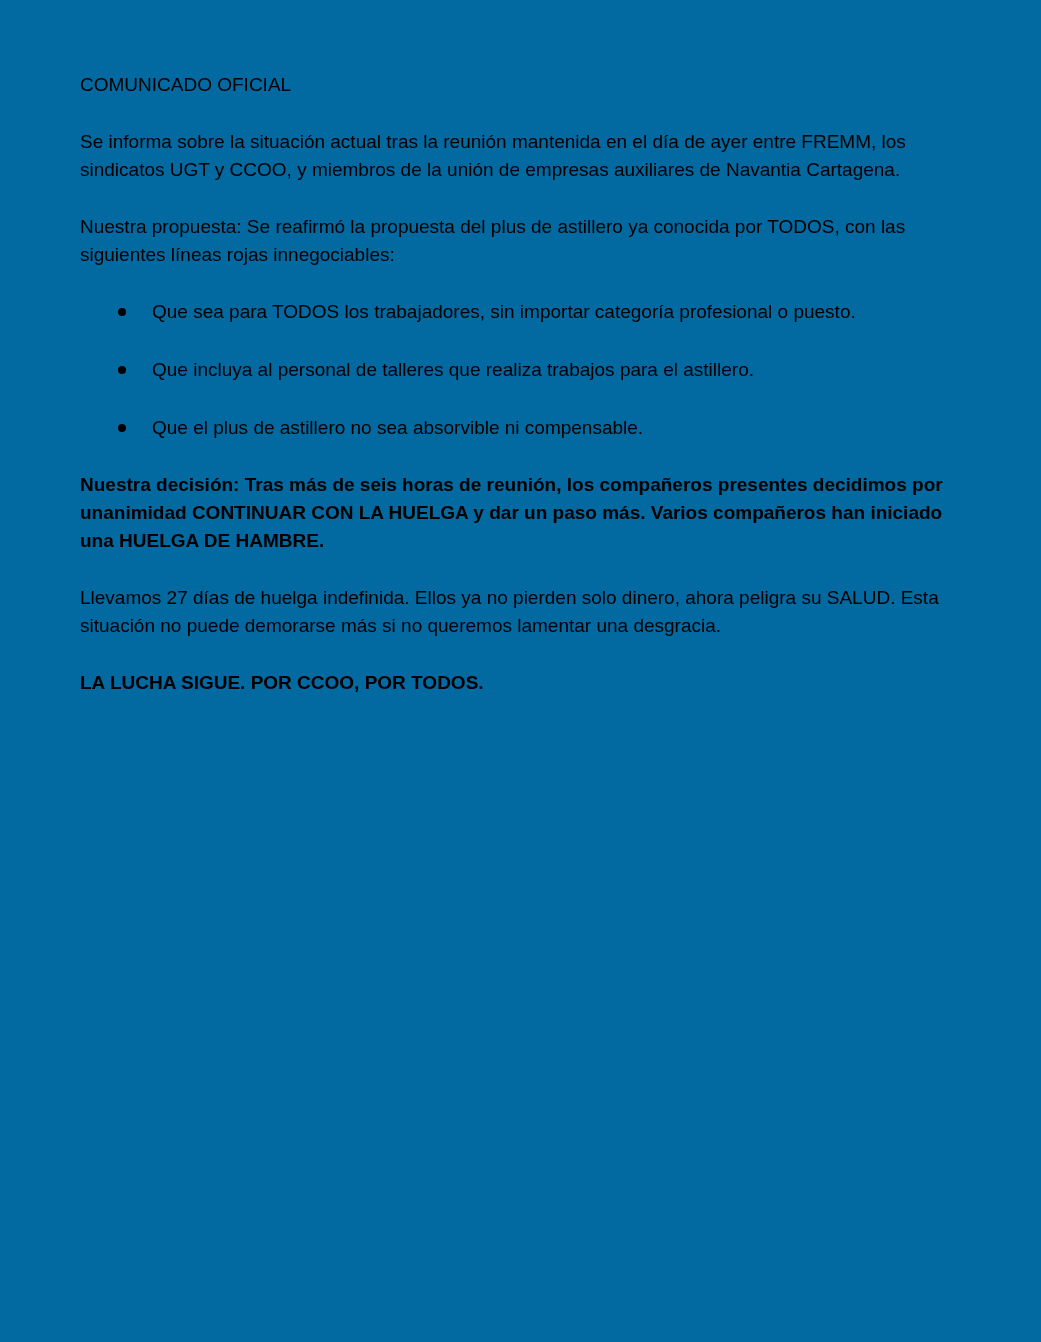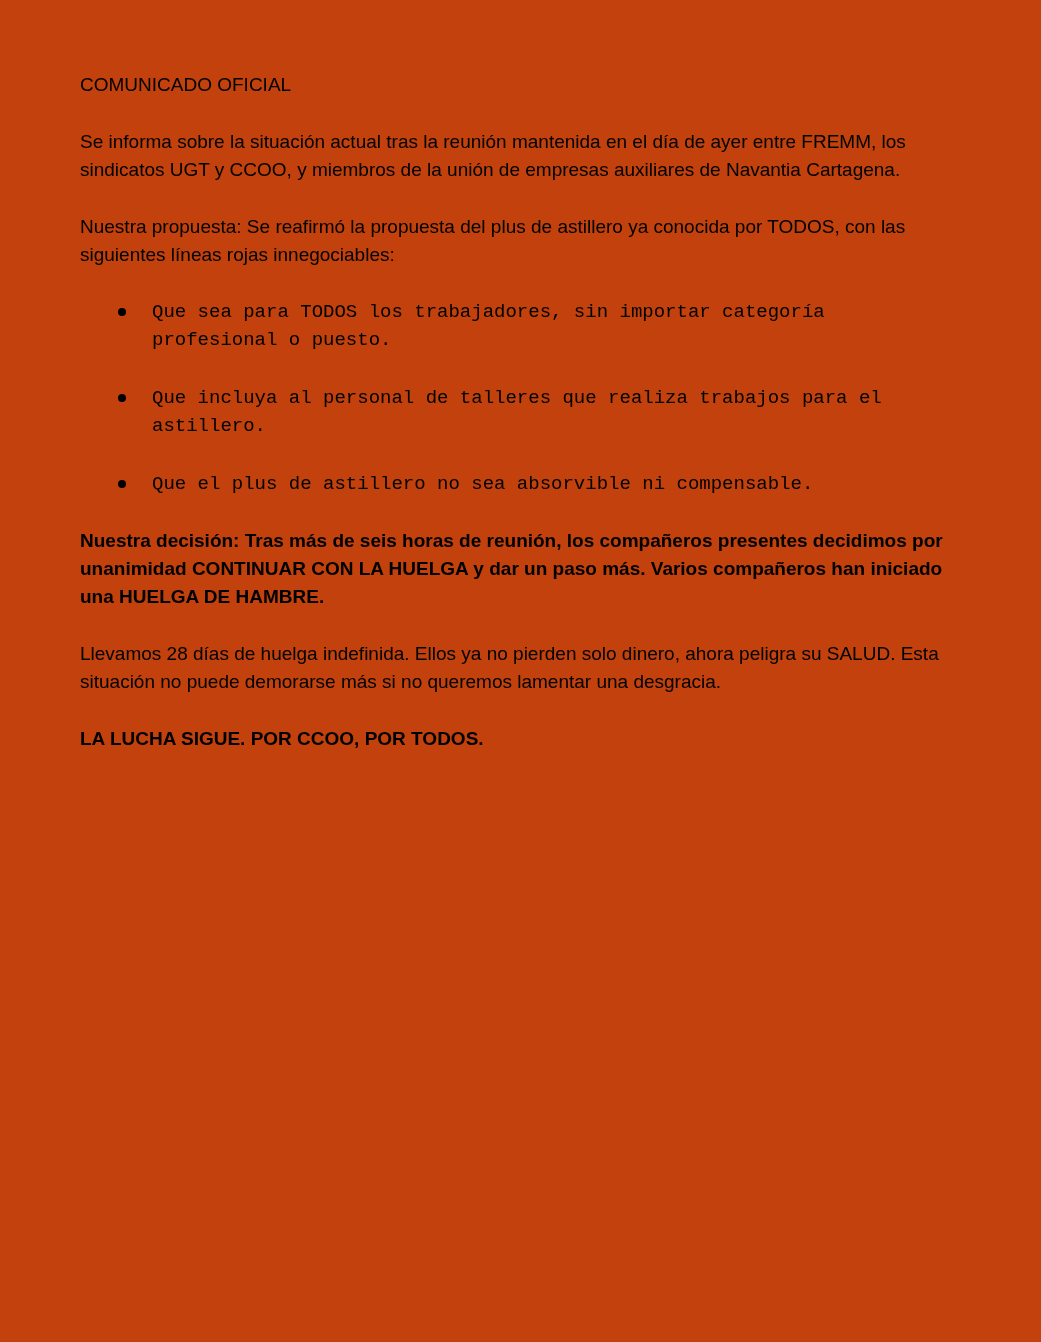--- a/index.html
+++ b/index.html
@@ -7,21 +7,21 @@
     margin: 0;
     padding: 0;
     background: #ffffff;
   }
   .page {
     position: relative;
     box-sizing: border-box;
     width: 1041px;
     height: 1342px;
     margin: 0 auto;
-    background: #c2410c;
+    background: #0369a1;
     color: #000000;
     font-family: "Liberation Sans", "DejaVu Sans", sans-serif;
     font-size: 19px;
     line-height: 28px;
     padding: 71px 95px 0 80px;
     overflow: hidden;
   }
   .page p {
     margin: 0 0 29px 0;
     padding: 0;
@@ -31,21 +31,20 @@
   }
   ul.red-lines {
     list-style: none;
     margin: 7px 0 29px 0;
     padding: 0;
   }
   ul.red-lines li {
     position: relative;
     padding-left: 72px;
     margin: 0 0 30px 0;
-    font-family: Liberation Mono, monospace;
   }
   ul.red-lines li:last-child {
     margin-bottom: 12px;
   }
   ul.red-lines li::before {
     content: "";
     position: absolute;
     left: 38px;
     top: 10px;
     width: 8px;
@@ -68,19 +67,19 @@
   <p>Nuestra propuesta: Se reafirmó la propuesta del plus de astillero ya conocida por TODOS, con las siguientes líneas rojas innegociables:</p>
 
   <ul class="red-lines">
     <li>Que sea para TODOS los trabajadores, sin importar categoría profesional o puesto.</li>
     <li>Que incluya al personal de talleres que realiza trabajos para el astillero.</li>
     <li>Que el plus de astillero no sea absorvible ni compensable.</li>
   </ul>
 
   <p class="bold">Nuestra decisión: Tras más de seis horas de reunión, los compañeros presentes decidimos por unanimidad CONTINUAR CON LA HUELGA y dar un paso más. Varios compañeros han iniciado una HUELGA DE HAMBRE.</p>
 
-  <p>Llevamos 28 días de huelga indefinida. Ellos ya no pierden solo dinero, ahora peligra su SALUD. Esta situación no puede demorarse más si no queremos lamentar una desgracia.</p>
+  <p>Llevamos 27 días de huelga indefinida. Ellos ya no pierden solo dinero, ahora peligra su SALUD. Esta situación no puede demorarse más si no queremos lamentar una desgracia.</p>
 
 
 
   <p class="bold">LA LUCHA SIGUE. POR CCOO, POR TODOS.</p>
 
 </div>
 
 </body></html>

